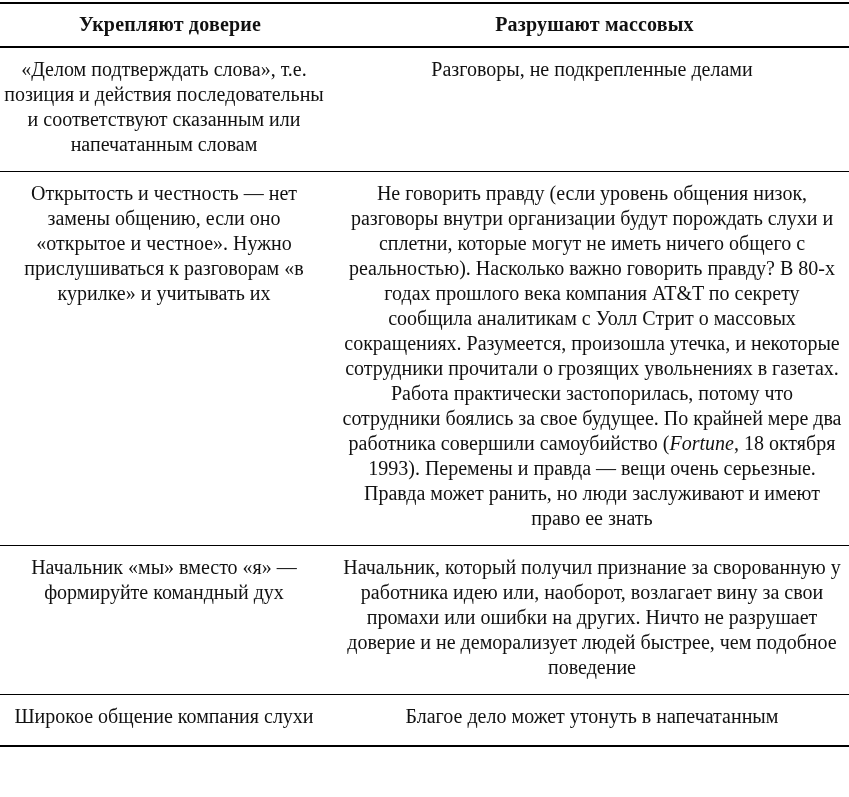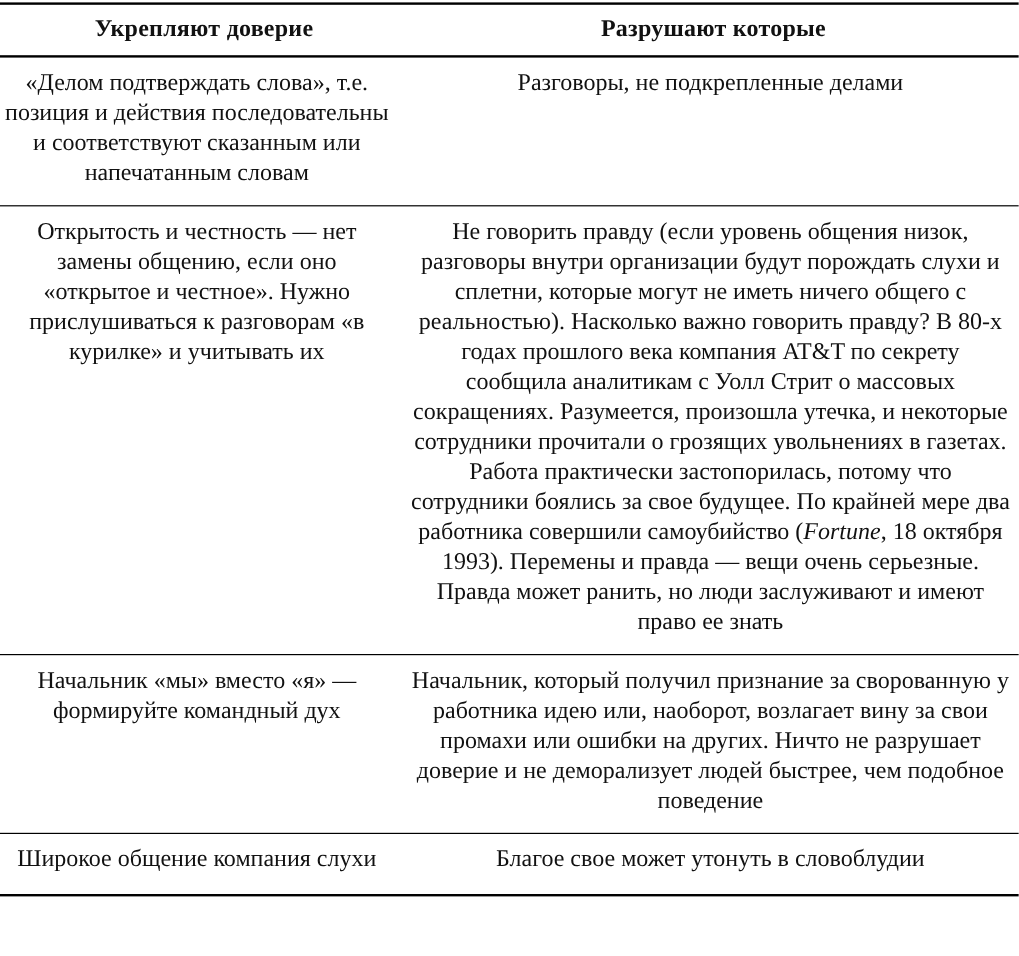--- a/index.html
+++ b/index.html
@@ -64,35 +64,35 @@
 
 <div class="page">
   <table class="trust-table">
     <colgroup>
       <col class="col-left">
       <col class="col-right">
     </colgroup>
     <thead>
       <tr>
         <th>Укрепляют доверие</th>
-        <th>Разрушают которые</th>
+        <th>Разрушают массовых</th>
       </tr>
     </thead>
     <tbody>
       <tr>
         <td class="cell-left">«Делом подтверждать слова», т.е. позиция и действия последовательны и соответствуют сказанным или напечатанным словам</td>
         <td class="cell-right">Разговоры, не подкрепленные делами</td>
       </tr>
       <tr>
         <td class="cell-left">Открытость и честность — нет замены общению, если оно «открытое и честное». Нужно прислушиваться к разговорам «в курилке» и учитывать их</td>
         <td class="cell-right"><span>Не говорить правду (если уровень общения низок, разговоры внутри организации будут порождать слухи и сплетни, которые могут не иметь ничего общего с реальностью). Насколько важно говорить правду? В 80-х годах прошлого века компания AT&amp;T по секрету сообщила аналитикам с Уолл Стрит о массовых сокращениях. Разумеется, произошла утечка, и некоторые сотрудники прочитали о грозящих увольнениях в газетах. Работа практически застопорилась, потому что сотрудники боялись за свое будущее. По крайней мере два работника совершили самоубийство (</span><span class="italic">Fortune</span><span>, 18 октября 1993). Перемены и правда — вещи очень серьезные. Правда может ранить, но люди заслуживают и имеют право ее знать</span></td>
       </tr>
       <tr>
         <td class="cell-left">Начальник «мы» вместо «я» — формируйте командный дух</td>
         <td class="cell-right">Начальник, который получил признание за сворованную у работника идею или, наоборот, возлагает вину за свои промахи или ошибки на других. Ничто не разрушает доверие и не деморализует людей быстрее, чем подобное поведение</td>
       </tr>
       <tr>
         <td class="cell-left">Широкое общение компания слухи</td>
-        <td class="cell-right">Благое свое может утонуть в словоблудии</td>
+        <td class="cell-right">Благое дело может утонуть в напечатанным</td>
       </tr>
     </tbody>
   </table>
 </div>
 
 </body></html>

